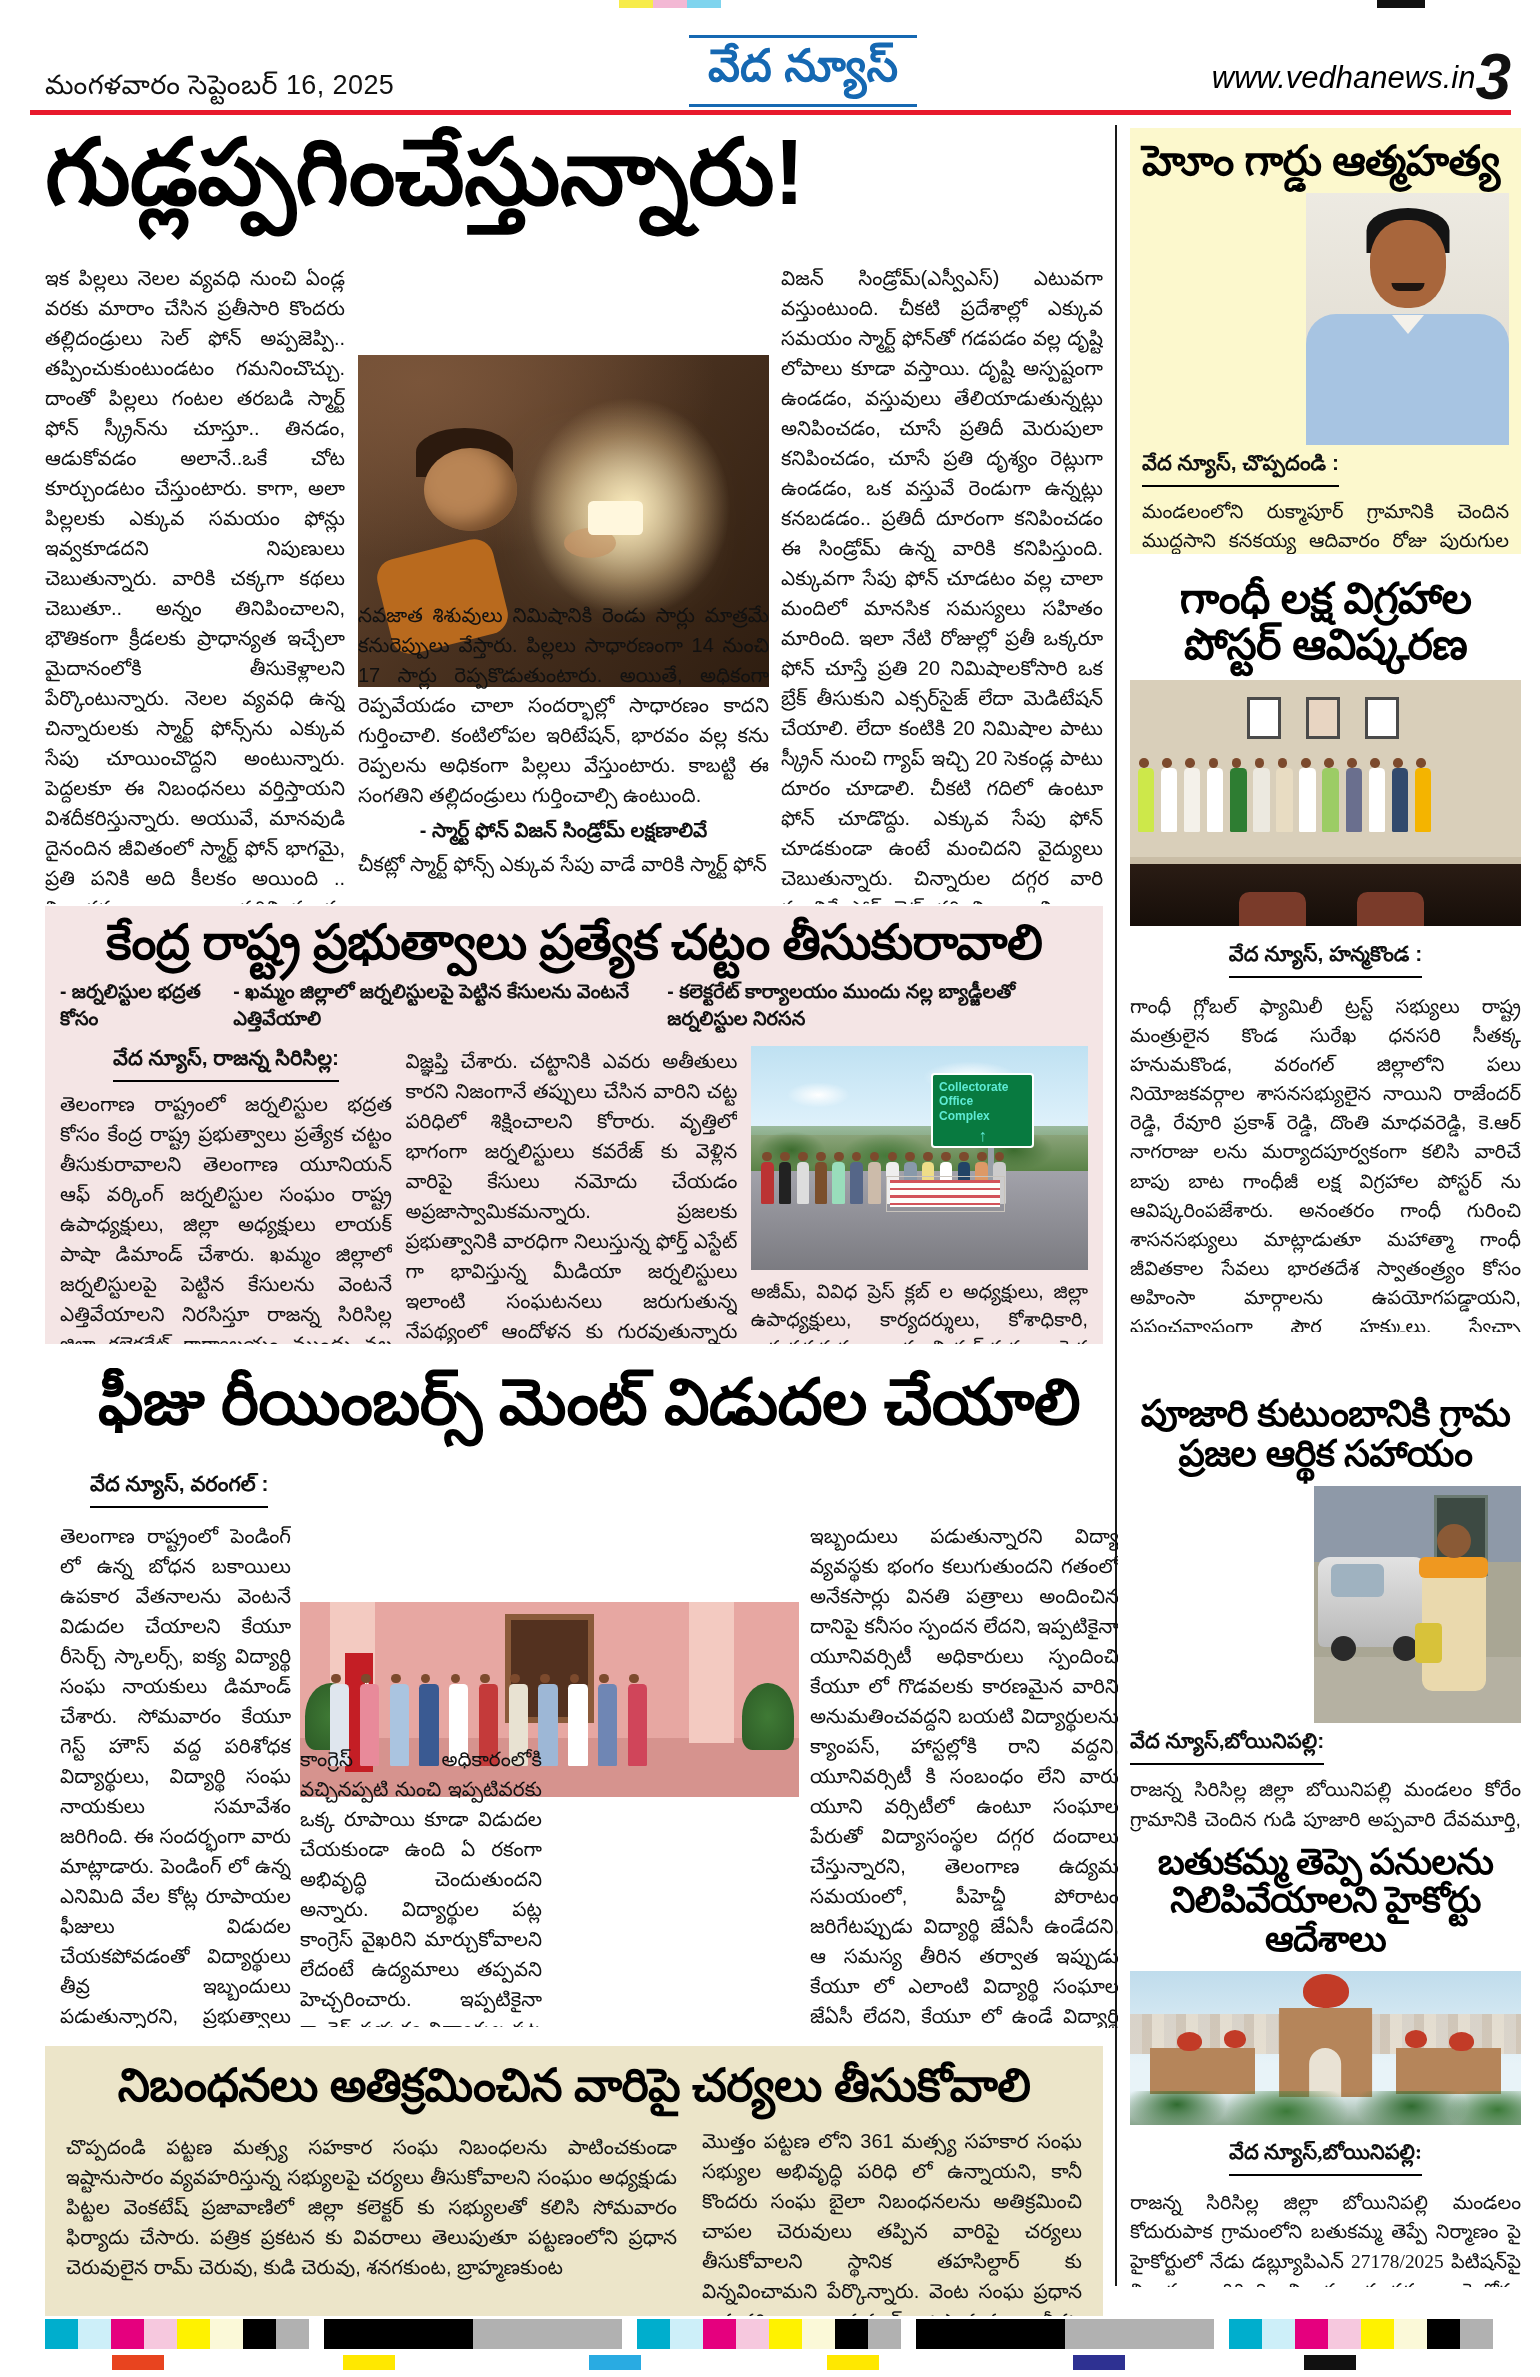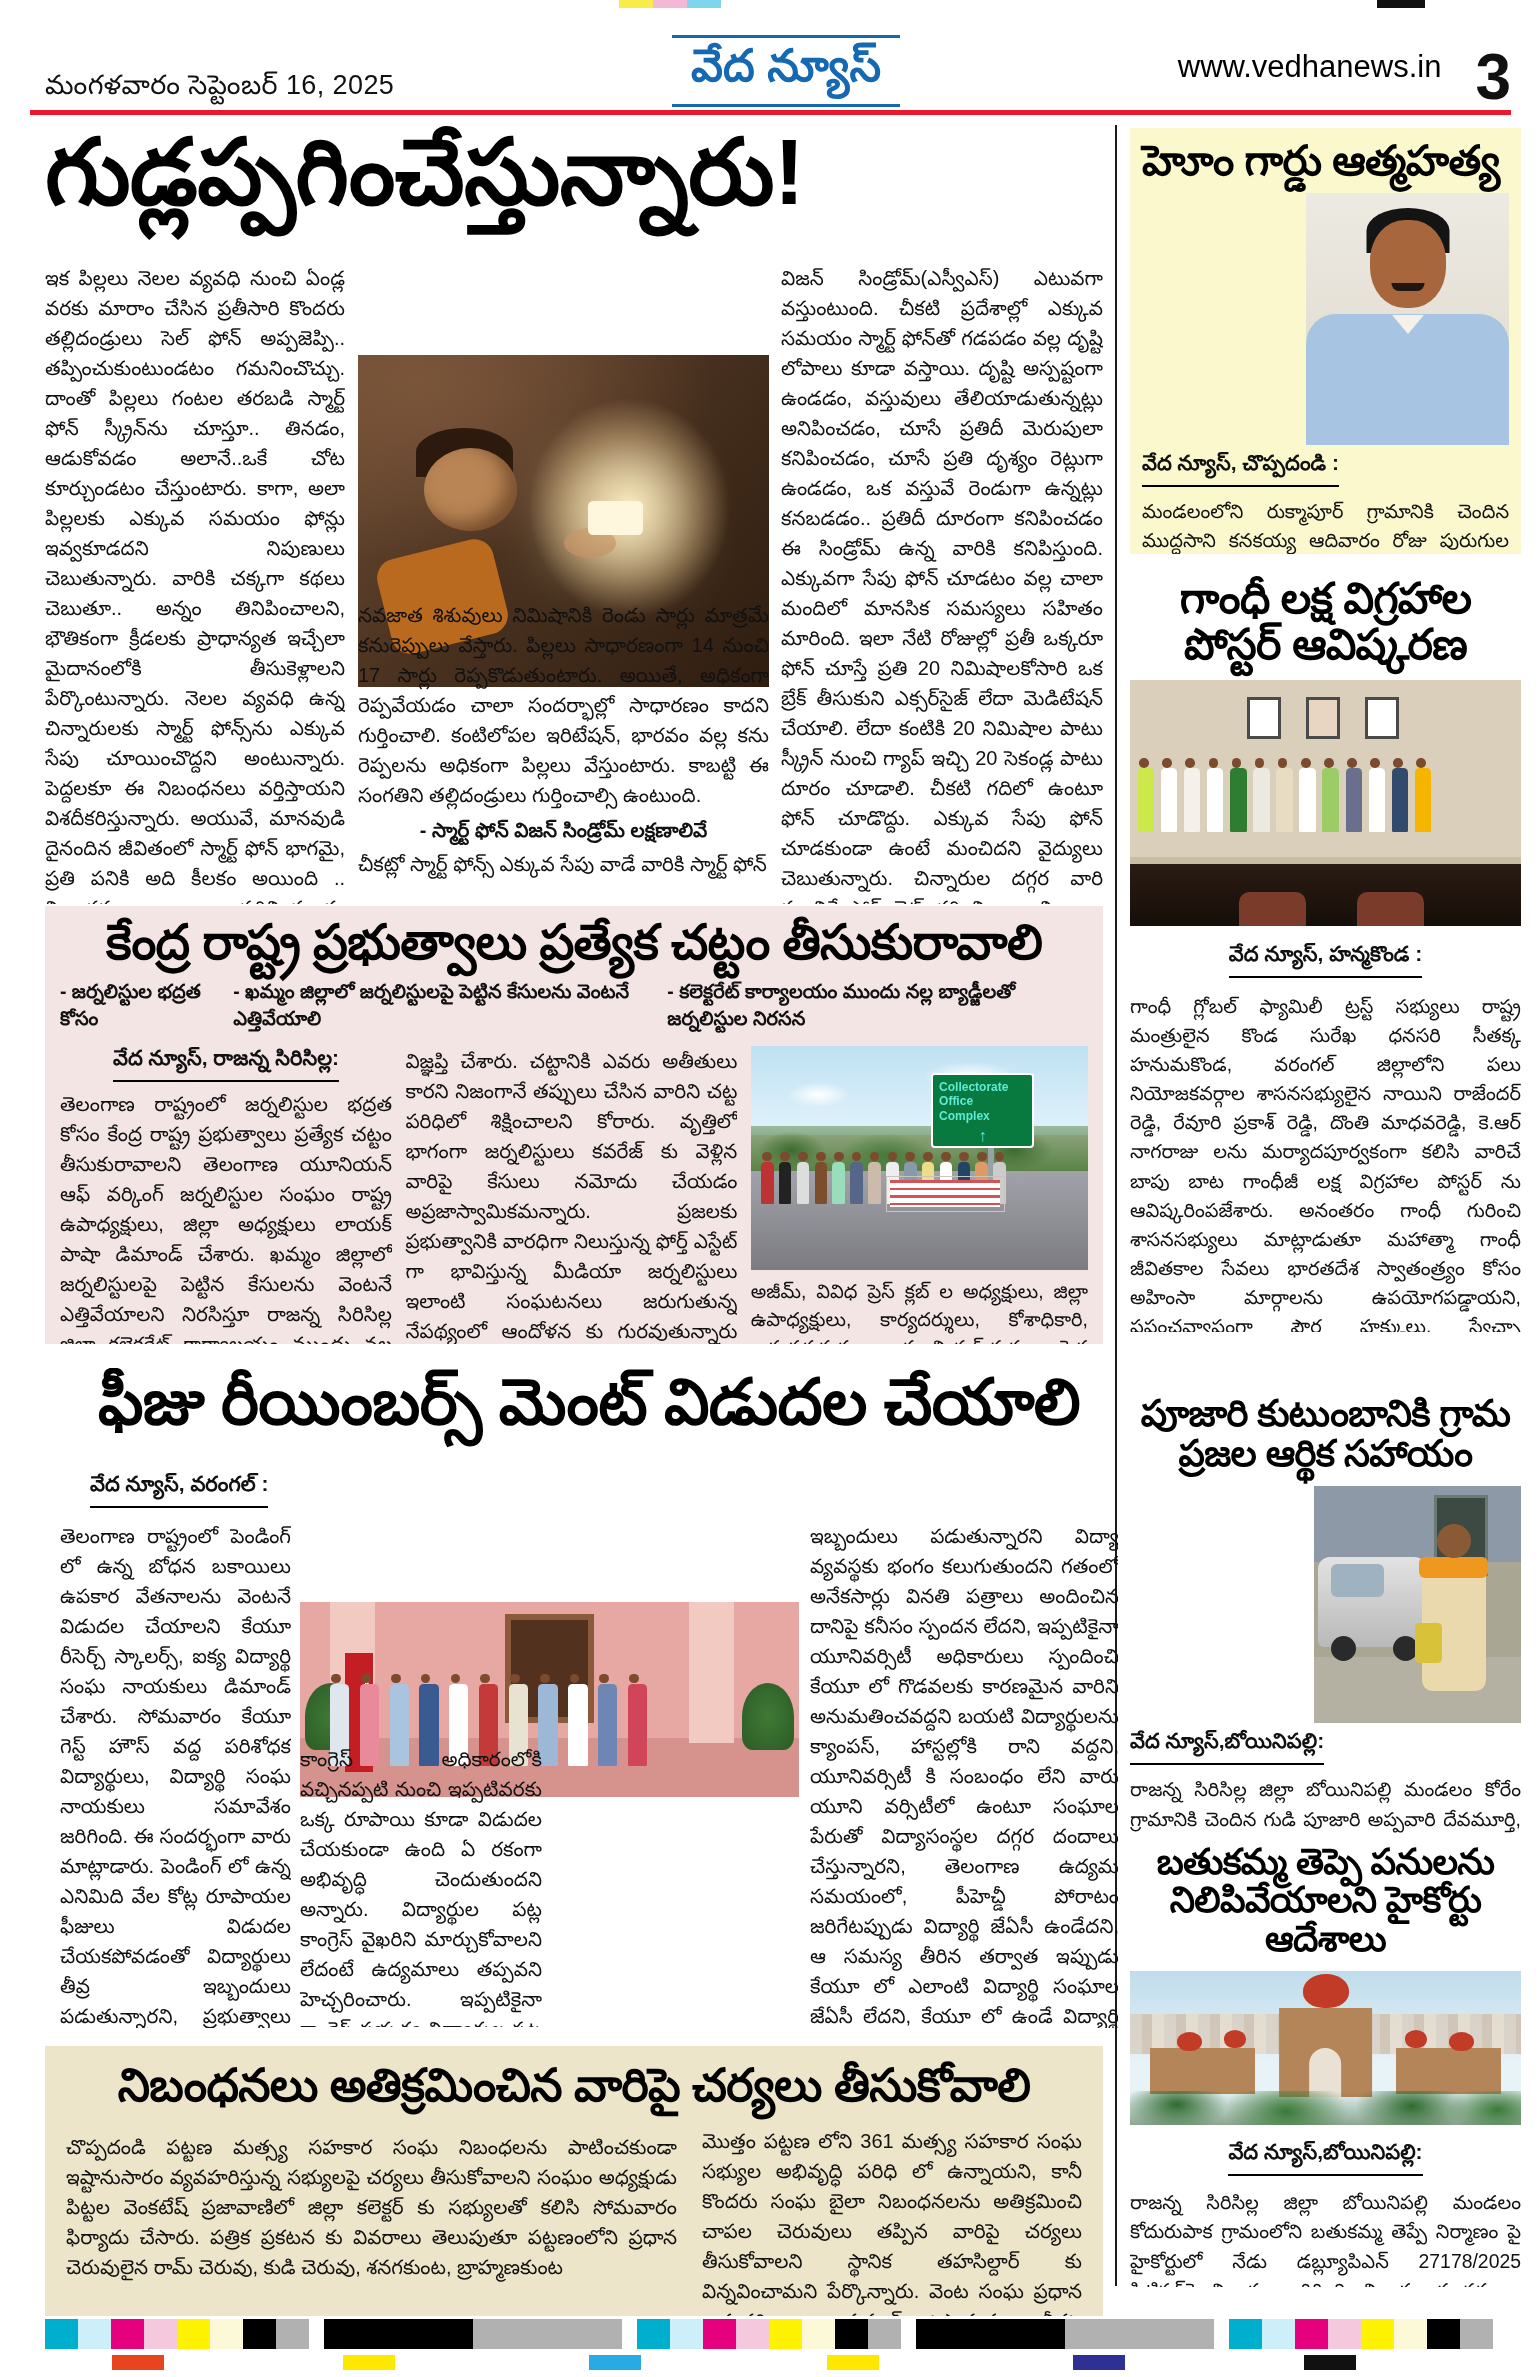--- a/index.html
+++ b/index.html
@@ -114,21 +114,21 @@
       <div style="width: 34px; background: rgb(247, 236, 74);"></div>
       <div style="width: 34px; background: rgb(243, 184, 212);"></div>
       <div style="width: 34px; background: rgb(127, 212, 238);"></div>
       <div style="width: 656px; background: transparent;"></div>
       <div style="width: 48px; background: rgb(17, 17, 17);"></div>
     </div>
 
   <div class="abs" style="left:45px;right:30px;top:43px;height:64px;display:flex;align-items:flex-end;justify-content:space-between;">
     <div id="hdr-date">మంగళవారం సెప్టెంబర్ 16, 2025</div>
     <div id="masthead">వేద న్యూస్</div>
-    <div style="display:flex;align-items:flex-start;gap:34px;">
+    <div style="display:flex;align-items:center;font-style:italic;">
       <div id="site-url">www.vedhanews.in</div>
       <div id="page-no">3</div>
     </div>
   </div>
   <div id="hdr-rule" class="abs" style="left:30px;right:30px;top:110px;"></div>
 
   <div id="col-divider" class="abs" style="left:1115px;top:125px;height:2161px;"></div>
 
   <div class="abs clip" style="left:45px;top:123px;width:1058px;height:781px;">
     <div class="headline" style="font-size:92px;">గుడ్లప్పగించేస్తున్నారు!</div>
@@ -299,21 +299,21 @@
       <div class="p6-robe"></div>
       <div class="p6-shawl"></div>
       <div class="p6-head"></div>
       <div class="p6-bag"></div>
     </div>
     <div style="margin-top:12px;"><span class="byline">వేద న్యూస్,బోయినిపల్లి:</span></div>
     <div class="bt" style="margin-top:10.4px;font-size:19.4px;">రాజన్న సిరిసిల్ల జిల్లా బోయినిపల్లి మండలం కోరేం గ్రామానికి చెందిన గుడి పూజారి అప్పవారి దేవమూర్తి, కొద్ది రోజుల క్రితం అనారోగ్యం బారినపడి స్వర్గస్తులయ్యారు. గ్రామ ప్రజలు పూజారి ఆత్మకు శాంతి చేకూరాలని ప్రార్థన</div>
 
   </div>
 
-  <div class="abs clip" style="left:1130px;top:1835px;width:391px;height:452px;">
+  <div class="abs clip" style="left:1130px;top:1835px;width:391px;height:452px;font-family:Liberation Serif, serif;">
     <div class="headline ctr" style="font-size:36px;margin-top:7.5px;">బతుకమ్మ తెప్పె పనులను నిలిపివేయాలని హైకోర్టు ఆదేశాలు</div>
     <div class="photo" id="court-photo" style="width:100%;height:154px;margin-top:12px;">
       <div class="p7-city"></div>
       <div class="p7-wing" style="left:5%;"></div>
       <div class="p7-wing" style="right:5%;"></div>
       <div class="dome" style="left:12%;bottom:48%;width:25px;height:19.4px;"></div>
       <div class="dome" style="left:24%;bottom:50%;width:22.4px;height:18px;"></div>
       <div class="dome" style="right:12%;bottom:48%;width:25px;height:19.4px;"></div>
       <div class="dome" style="right:24%;bottom:50%;width:22.4px;height:18px;"></div>
       <div class="p7-main">

